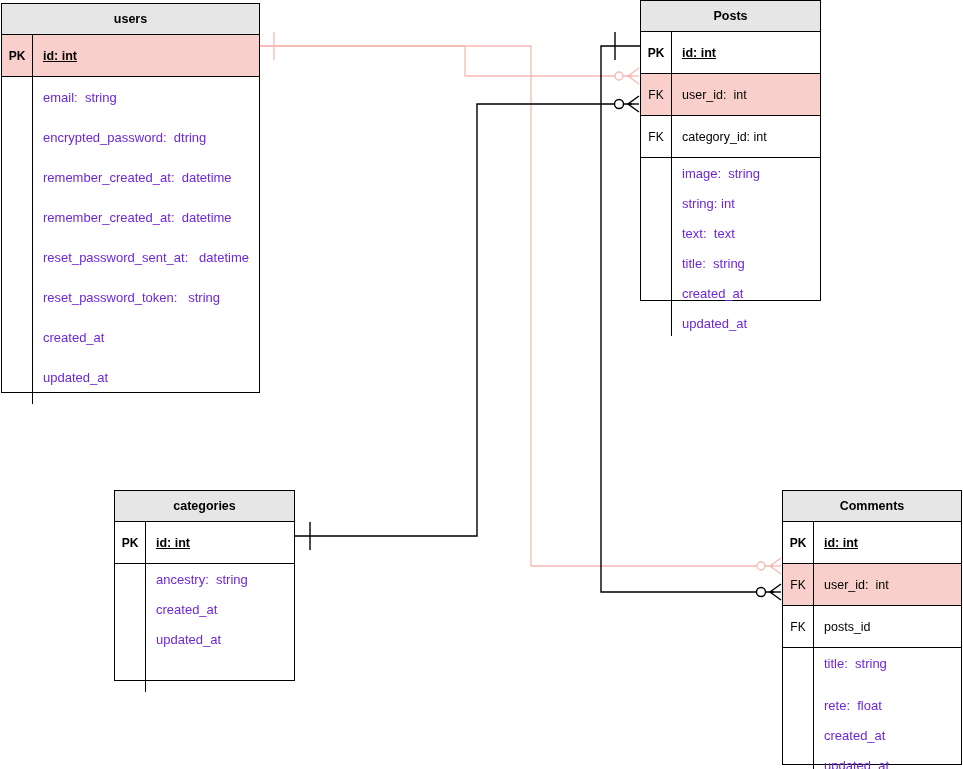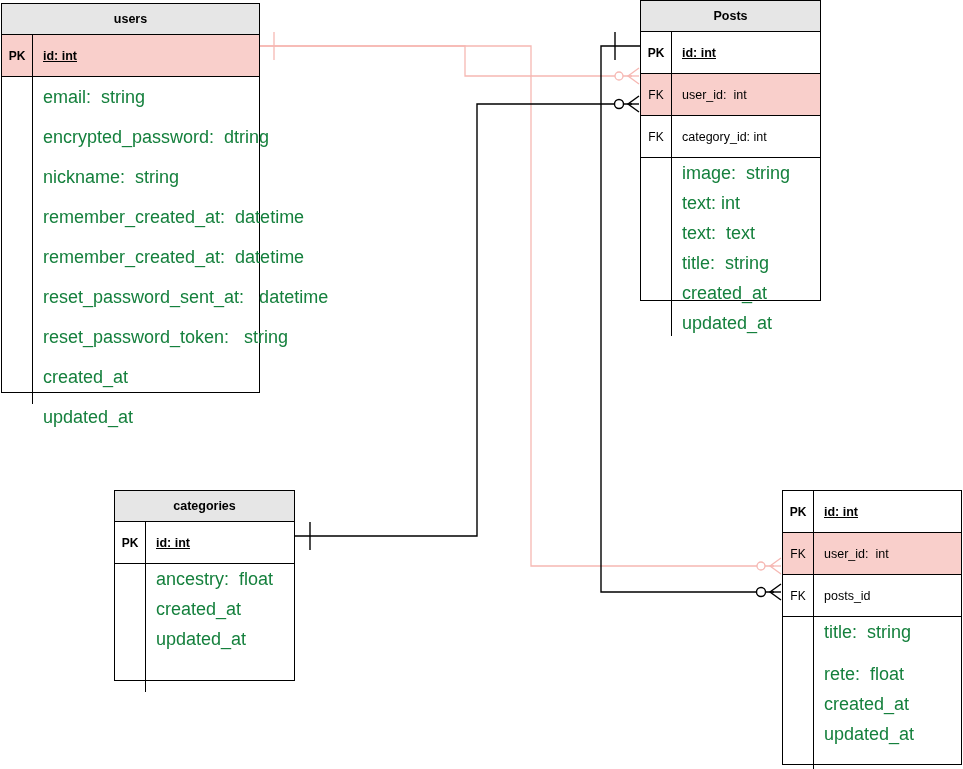--- a/index.html
+++ b/index.html
@@ -95,22 +95,22 @@
     flex: 0 0 31px;
     border-right: 1.4px solid #000000;
   }
   .fields {
     flex: 1 1 auto;
     padding: 0;
   }
   .field {
     box-sizing: border-box;
     padding-left: 10px;
-    font-size: 18px;
-    color: #15803d;
+    font-size: 13px;
+    color: #6d28d9;
     white-space: pre;
     display: flex;
     align-items: center;
   }
 </style>
 </head>
 <body>
 
 <div id="canvas">
 
@@ -157,21 +157,20 @@
     <div class="ent-body">
       <div class="row keyed hl">
         <div class="keycell bold">PK</div>
         <div class="namecell pk">id: int</div>
       </div>
       <div class="fieldwrap" style="height:327px;">
         <div class="gutter"></div>
         <div class="fields">
           <div class="field" style="height:40px;">email:  string</div>
           <div class="field" style="height:40px;">encrypted_password:  dtring</div>
-          <div class="field" style="height:40px;">nickname:  string</div>
           <div class="field" style="height:40px;">remember_created_at:  datetime</div>
           <div class="field" style="height:40px;">remember_created_at:  datetime</div>
           <div class="field" style="height:40px;">reset_password_sent_at:   datetime</div>
           <div class="field" style="height:40px;">reset_password_token:   string</div>
           <div class="field" style="height:40px;">created_at</div>
           <div class="field" style="height:40px;">updated_at</div>
         </div>
       </div>
     </div>
   </div>
@@ -188,49 +187,50 @@
         <div class="namecell">user_id:  int</div>
       </div>
       <div class="row keyed">
         <div class="keycell">FK</div>
         <div class="namecell">category_id: int</div>
       </div>
       <div class="fieldwrap" style="height:178px;">
         <div class="gutter"></div>
         <div class="fields">
           <div class="field" style="height:30px;">image:  string</div>
-          <div class="field" style="height:30px;">text: int</div>
+          <div class="field" style="height:30px;">string: int</div>
           <div class="field" style="height:30px;">text:  text</div>
           <div class="field" style="height:30px;">title:  string</div>
           <div class="field" style="height:30px;">created_at</div>
           <div class="field" style="height:30px;">updated_at</div>
         </div>
       </div>
     </div>
   </div>
 
   <div class="entity" style="left:114px; top:490px; width:181px; height:191px;">
     <div class="ent-title">categories</div>
     <div class="ent-body">
       <div class="row keyed">
         <div class="keycell bold">PK</div>
         <div class="namecell pk">id: int</div>
       </div>
       <div class="fieldwrap" style="height:128px;">
         <div class="gutter"></div>
         <div class="fields">
-          <div class="field" style="height:30px;">ancestry:  float</div>
+          <div class="field" style="height:30px;">ancestry:  string</div>
           <div class="field" style="height:30px;">created_at</div>
           <div class="field" style="height:30px;">updated_at</div>
         </div>
       </div>
     </div>
   </div>
 
   <div class="entity" style="left:782px; top:490px; width:180px; height:275px;">
+    <div class="ent-title">Comments</div>
     <div class="ent-body">
       <div class="row keyed">
         <div class="keycell bold">PK</div>
         <div class="namecell pk">id: int</div>
       </div>
       <div class="row keyed hl">
         <div class="keycell">FK</div>
         <div class="namecell">user_id:  int</div>
       </div>
       <div class="row keyed">

